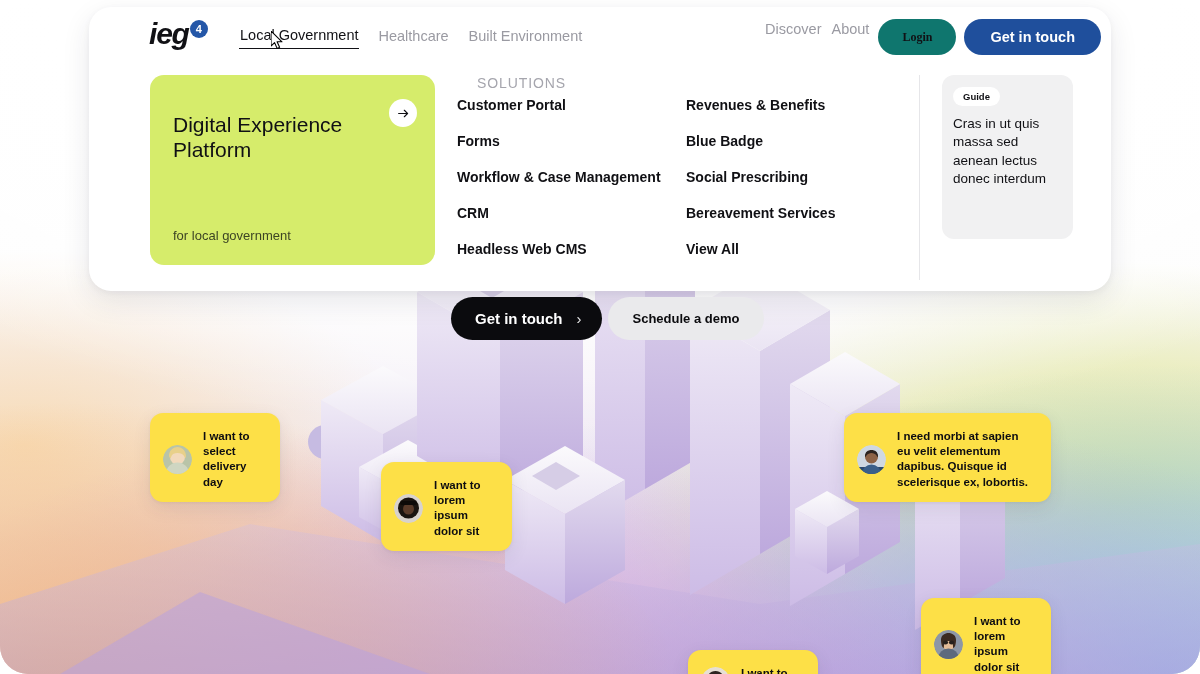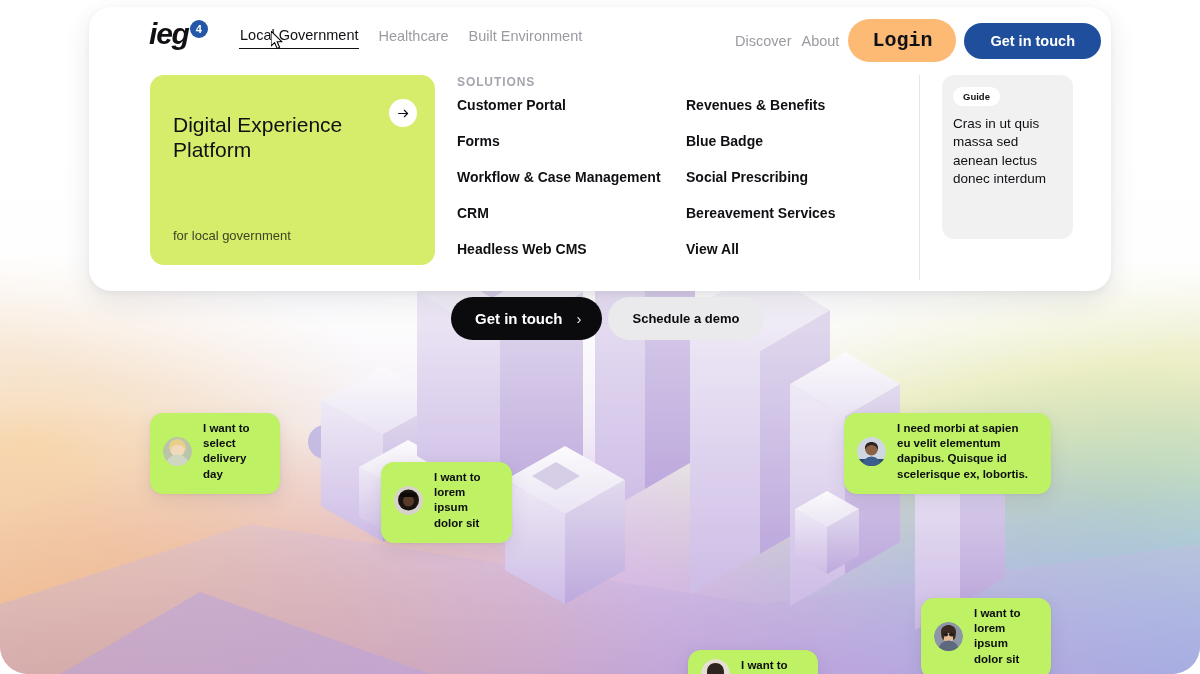--- a/index.html
+++ b/index.html
@@ -73,28 +73,28 @@
     display: flex; gap: 18px; align-items: center;
   }
   .nav-link {
     font-size: 14.5px; color: #9a9aa2; padding: 2px 1px 5px 1px;
     cursor: pointer; white-space: nowrap;
   }
   .nav-link.active { color: #111115; border-bottom: 1.5px solid #111115; }
 
   .nav-right {
     position: absolute; right: 10px; top: 12px;
-    display: flex; align-items: center; gap: 8px;
+    display: flex; gap: 8px;
   }
   .nav-right .nav-link { padding-bottom: 2px; }
   .btn-login {
-    background: #fdba74; color: #111115; border: none;
+    background: #0f766e; color: #111115; border: none;
     border-radius: 999px; padding: 10px 24px;
-    font-size: 20px; font-weight: 700; cursor: pointer;
-    font-family: Liberation Mono, monospace;
+    font-size: 12px; font-weight: 700; cursor: pointer;
+    font-family: Liberation Serif, serif;
   }
   .btn-getintouch-nav {
     background: #1f4f9c; color: #ffffff; border: none;
     border-radius: 999px; padding: 10px 26px;
     font-size: 14.5px; font-weight: 700; cursor: pointer;
     font-family: inherit;
   }
 
   
   .menu-body { position: absolute; left: 0; top: 58px; right: 0; bottom: 0; }
@@ -115,22 +115,22 @@
   }
   .promo-arrow {
     position: absolute; right: 18px; top: 24px;
     width: 28px; height: 28px; border-radius: 50%;
     background: #ffffff; display: flex; align-items: center; justify-content: center;
     cursor: pointer;
   }
   .promo-arrow svg { width: 13px; height: 13px; }
 
   .solutions-head {
-    position: absolute; left: 368px; top: 10px;
-    font-size: 12px; letter-spacing: 0.9px; color: #a5a5ad; font-weight: 700;
+    position: absolute; left: 388px; top: 10px;
+    font-size: 14px; letter-spacing: 0.9px; color: #a5a5ad; font-weight: 400;
   }
   .col { position: absolute; top: 32px; display: flex; flex-direction: column; }
   .col-1 { left: 368px; width: 220px; }
   .col-2 { left: 597px; width: 215px; }
   .menu-item {
     font-size: 14px; font-weight: 700; color: #101014;
     margin-bottom: 20px; cursor: pointer; white-space: nowrap;
   }
 
   .divider {
@@ -168,23 +168,23 @@
   .btn-secondary {
     background: #eaeaec; color: #0b0b0e; border: none;
     border-radius: 999px; height: 43px; padding: 0 25px;
     font-size: 13px; font-weight: 700; font-family: inherit;
     display: flex; align-items: center; cursor: pointer;
   }
 
   
   .bubble {
     position: absolute;
-    background: #bef264; border-radius: 13px;
+    background: #fde047; border-radius: 13px;
     display: flex; align-items: center; gap: 11px;
-    padding: 8px 16px 12px 13px;
+    padding: 16px 16px 12px 13px;
     box-shadow: 0 6px 18px rgba(60,50,80,0.10), 0 1px 3px rgba(60,50,80,0.07);
   }
   .bubble .avatar {
     width: 29px; height: 29px; border-radius: 50%;
     flex: 0 0 29px; overflow: hidden;
   }
   .bubble .avatar svg { display: block; width: 29px; height: 29px; }
   .bubble .msg {
     font-size: 11.5px; font-weight: 700; line-height: 1.32; color: #0d0d11;
   }

